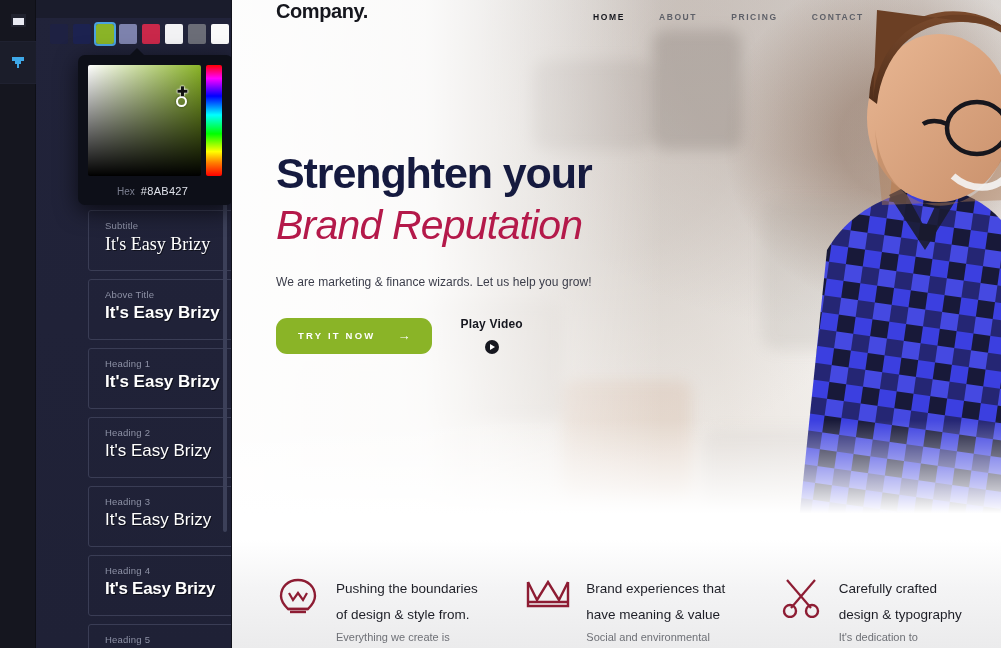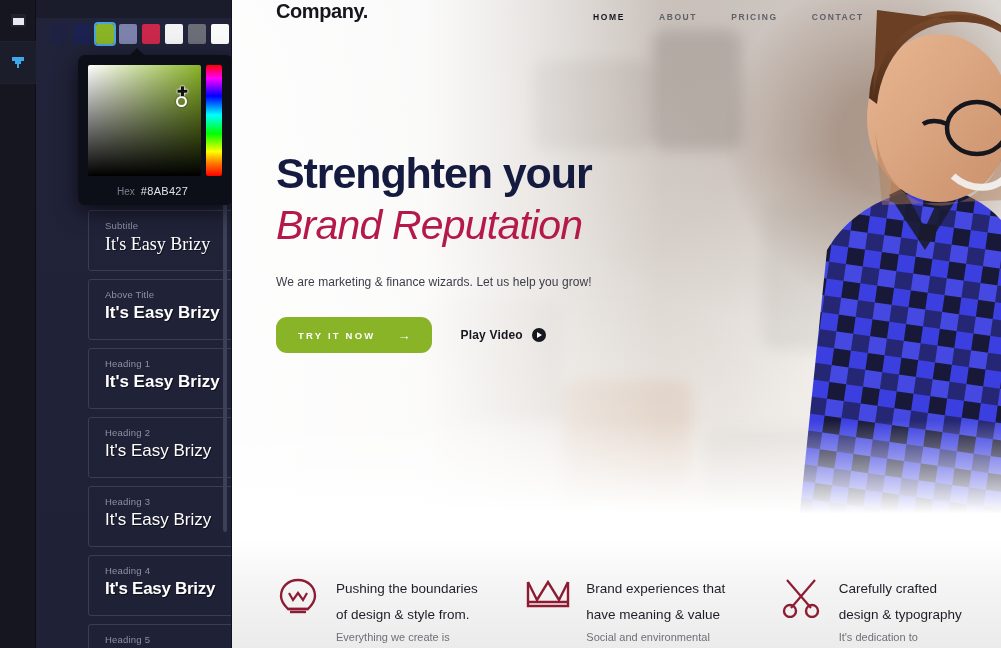--- a/index.html
+++ b/index.html
@@ -264,21 +264,21 @@
   }
   .cta-row { margin-top: 28px; display: flex; align-items: center; gap: 28px; }
   .btn-try {
     display: inline-flex; align-items: center; gap: 22px;
     background: #8AB427; color: #fff;
     padding: 0 22px; height: 36px;
     font-size: 9.5px; font-weight: 700; letter-spacing: 2.2px;
     border: none; border-radius: 11px;
   }
   .btn-try .arrow { font-size: 13px; font-weight: 400; letter-spacing: 0; }
-  .play-wrap { display: inline-flex; align-items: center; gap: 9px; }
+  .play-wrap { display: inline-flex; align-items: center; gap: 9px; flex-direction: column; }
   .play-label { font-size: 12px; font-weight: 700; color: #16171f; letter-spacing: .2px; }
   .play-circle {
     width: 14px; height: 14px; border-radius: 50%;
     background: #16171f; display:flex; align-items:center; justify-content:center;
   }
   .play-circle::after {
     content:""; width:0;height:0;
     border-left: 5px solid #fff;
     border-top: 3.2px solid transparent;
     border-bottom: 3.2px solid transparent;

